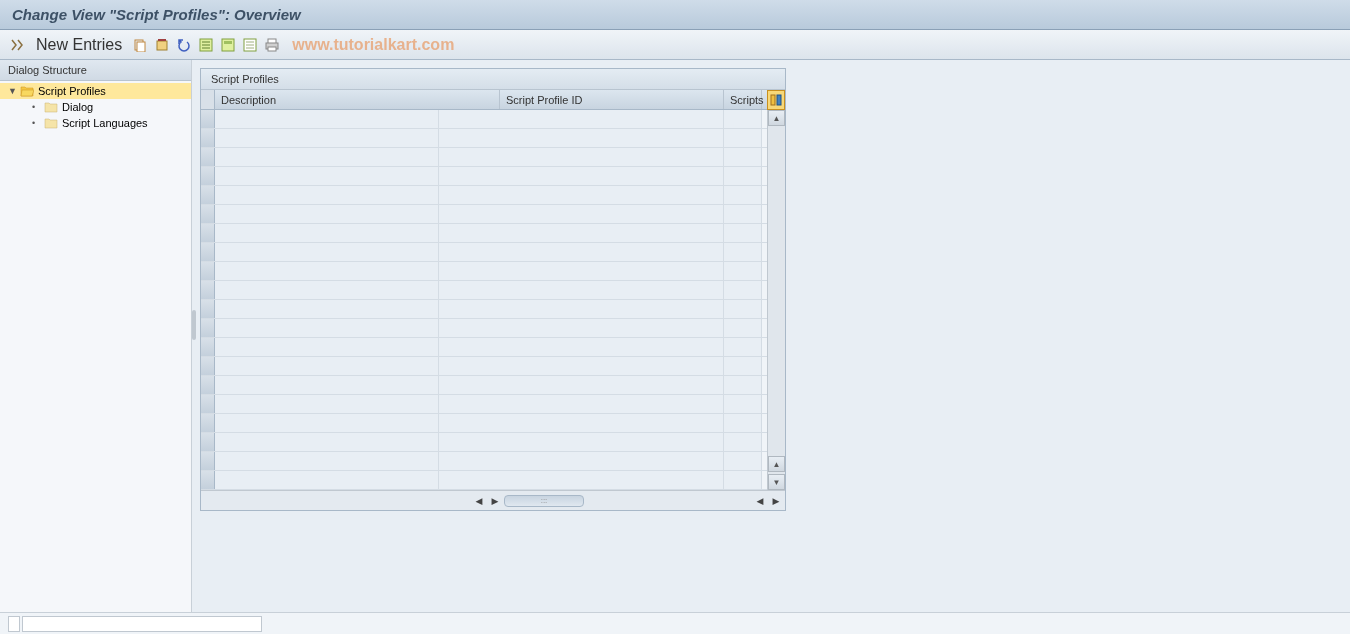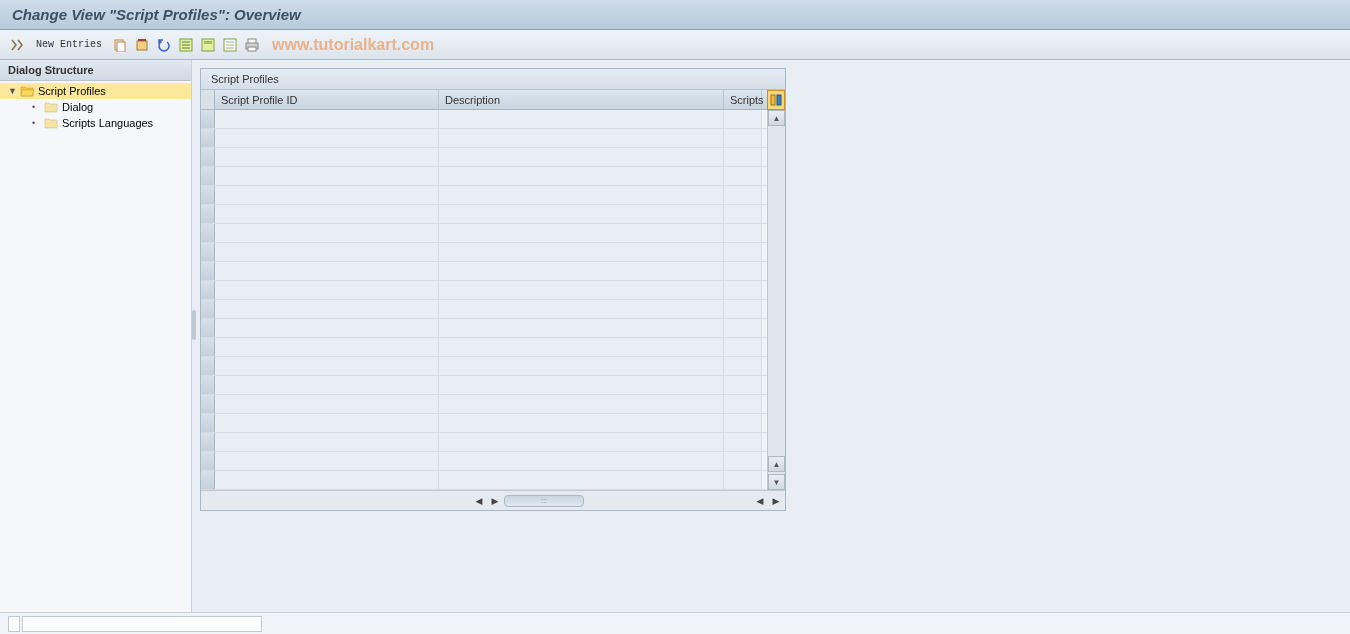--- a/index.html
+++ b/index.html
@@ -29,25 +29,24 @@
       width: 20px;
       height: 20px;
       display: inline-flex;
       align-items: center;
       justify-content: center;
       cursor: pointer;
       font-size: 14px;
     }
     
     .toolbar-text {
-      font-size: 10px;
+      font-size: 16px;
       color: #333;
       padding: 0 6px;
       cursor: pointer;
-      font-family: Liberation Mono, monospace;
     }
     
     .watermark {
       color: #e8a87c;
       font-size: 16px;
       font-weight: bold;
       margin-left: 8px;
       opacity: 0.85;
     }
     
@@ -61,21 +60,20 @@
       background: #f5f7fa;
       border-right: 1px solid #c8d0d8;
     }
     
     .sidebar-header {
       background: linear-gradient(to bottom, #e0e8f0 0%, #d0dae4 100%);
       padding: 4px 8px;
       font-size: 11px;
       color: #333;
       border-bottom: 1px solid #b8c4d0;
-      font-weight: bold;
     }
     
     .tree {
       padding: 2px 0;
       font-size: 11px;
     }
     
     .tree-item {
       padding: 2px 4px 2px 8px;
       display: flex;
@@ -409,36 +407,36 @@
         </span>
         <span>Dialog</span>
       </div>
       <div class="tree-item child">
         <span class="tree-toggle">•</span>
         <span class="folder-icon">
           <svg width="14" height="12" viewBox="0 0 14 12">
               <path class="folder-closed" d="M1 2 L5 2 L6 3 L13 3 L13 11 L1 11 Z" stroke-width="0.5"></path>
             </svg>
         </span>
-        <span>Scripts Languages</span>
+        <span>Script Languages</span>
       </div>
     </div>
   </div>
 
   <div class="splitter"></div>
 
   <div class="content-area">
     <div class="table-container">
       <div class="table-title">Script Profiles</div>
       <div class="table-wrapper">
         <div class="table-main">
           <div class="table-header-row" style="position:relative;">
             <div class="row-selector-header"></div>
+            <div class="col-header col2">Description</div>
             <div class="col-header col1">Script Profile ID</div>
-            <div class="col-header col2">Description</div>
             <div class="col-header col3">Scripts</div>
             <div class="config-icon">
               <svg width="12" height="12" viewBox="0 0 12 12">
                   <rect x="1" y="1" width="4" height="10" fill="#f0c040" stroke="#a07020"></rect>
                   <rect x="7" y="1" width="4" height="10" fill="#4080c0" stroke="#205080"></rect>
                 </svg>
             </div>
           </div>
           <div class="table-body-wrapper">
             <div class="table-body" id="tbody">

